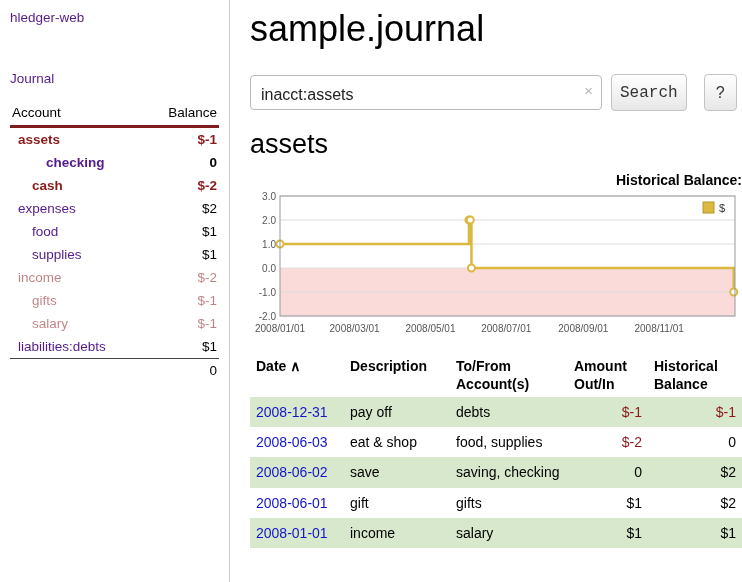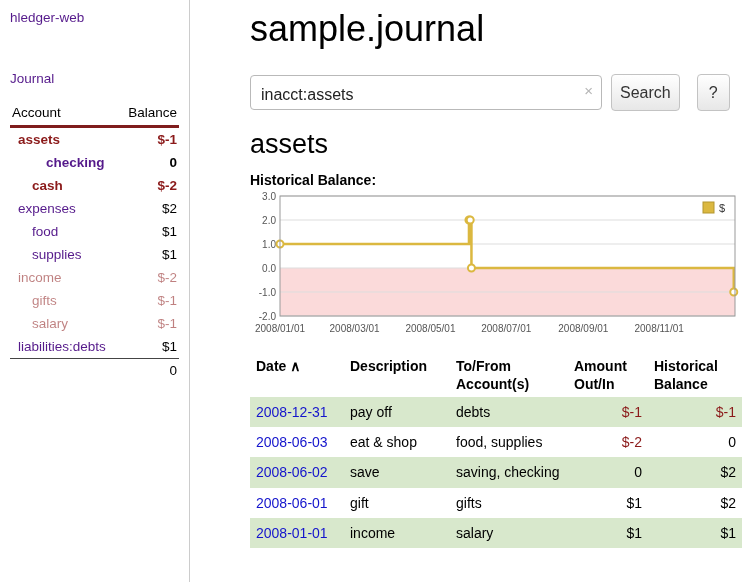--- a/index.html
+++ b/index.html
@@ -8,21 +8,21 @@
   }
   *{box-sizing:border-box;}
   html,body{margin:0;padding:0;}
   body{
     width:742px;height:582px;position:relative;overflow:hidden;
     background:#fff;color:#000;
     font-family:"Liberation Sans",sans-serif;font-size:13.5px;
   }
   
   .sidebar{
-    position:absolute;left:0;top:0;width:190px;height:582px;
+    position:absolute;left:0;top:0;width:230px;height:582px;
     border-right:1px solid #ccc;padding:10px 10px 0 10px;
   }
   .app-title{color:var(--purple);font-size:13.5px;text-decoration:none;cursor:pointer;display:inline-block;}
   .journal-link{color:var(--purple);font-size:13.5px;text-decoration:none;cursor:pointer;display:inline-block;margin-top:46px;}
   .balance-table{width:100%;border-collapse:collapse;margin-top:16px;font-size:13.5px;}
   .balance-table th{font-weight:normal;text-align:left;padding:3px 2px 5px 2px;border-bottom:3px solid #7f1d1d;}
   .balance-table th.bal-h{text-align:right;}
   .balance-table td{padding:4px 2px;}
   .bal{text-align:right;}
   .lvl1{padding-left:8px !important;}
@@ -42,24 +42,24 @@
   .search-input{
     width:100%;height:35px;border:1px solid #b9b9b9;border-radius:4px;
     font-size:16px;padding:4px 26px 0 10px;color:#222;font-family:inherit;
   }
   .clear-icon{position:absolute;right:9px;top:8px;color:#b5b5b5;font-size:15px;cursor:pointer;line-height:1;}
   .btn{
     height:37px;border:1px solid #c3c3c3;border-radius:4px;
     background:linear-gradient(#ffffff,#e7e7e7);
     font-size:16px;color:#333;cursor:pointer;font-family:inherit;
   }
-  .search-button{margin-left:9px;padding:0 8px;}
+  .search-button{margin-left:9px;padding:0 8px;font-family:Liberation Mono, monospace;}
   .help-button{margin-left:17px;width:33px;padding:0;}
   .account-heading{font-size:27px;font-weight:400;margin:14px 0 12px 0;}
-  .chart-label{font-weight:bold;font-size:14px;margin:0 0 2px 0;}
+  .chart-label{font-weight:bold;font-size:14px;margin:0 0 2px 0;text-align:right;}
   #hb-chart{display:block;}
   
   .register-table{border-collapse:collapse;width:492px;margin-top:14px;font-size:14px;}
   .register-table th{font-weight:bold;text-align:left;vertical-align:top;padding:4px 6px;line-height:1.25;}
   .register-table td{padding:6px 6px;vertical-align:top;line-height:1.3;}
   .num{text-align:right;}
   tr.stripe{background:var(--row-green);}
   a.date-link{color:var(--blue);text-decoration:none;cursor:pointer;}
   .sort-icon{font-weight:bold;margin-left:4px;font-size:14px;}
 </style>

